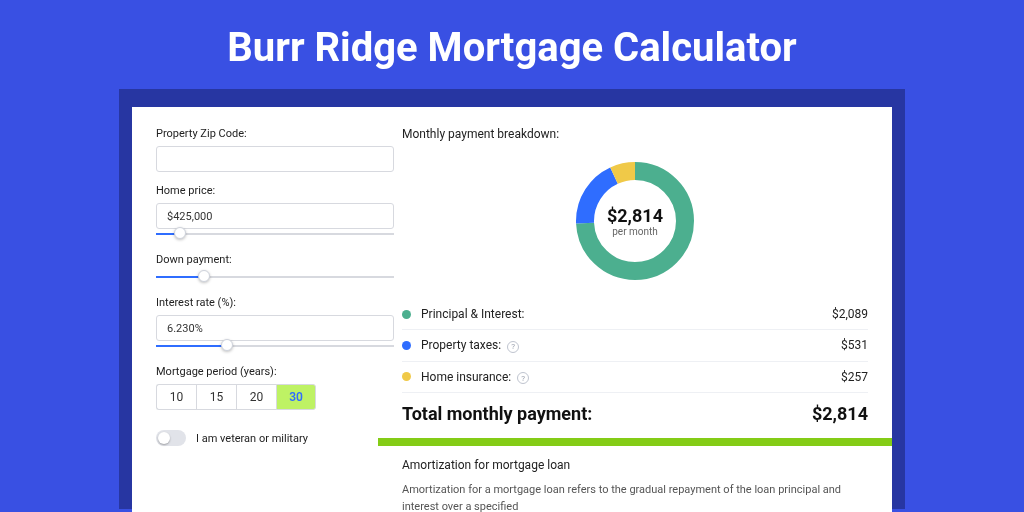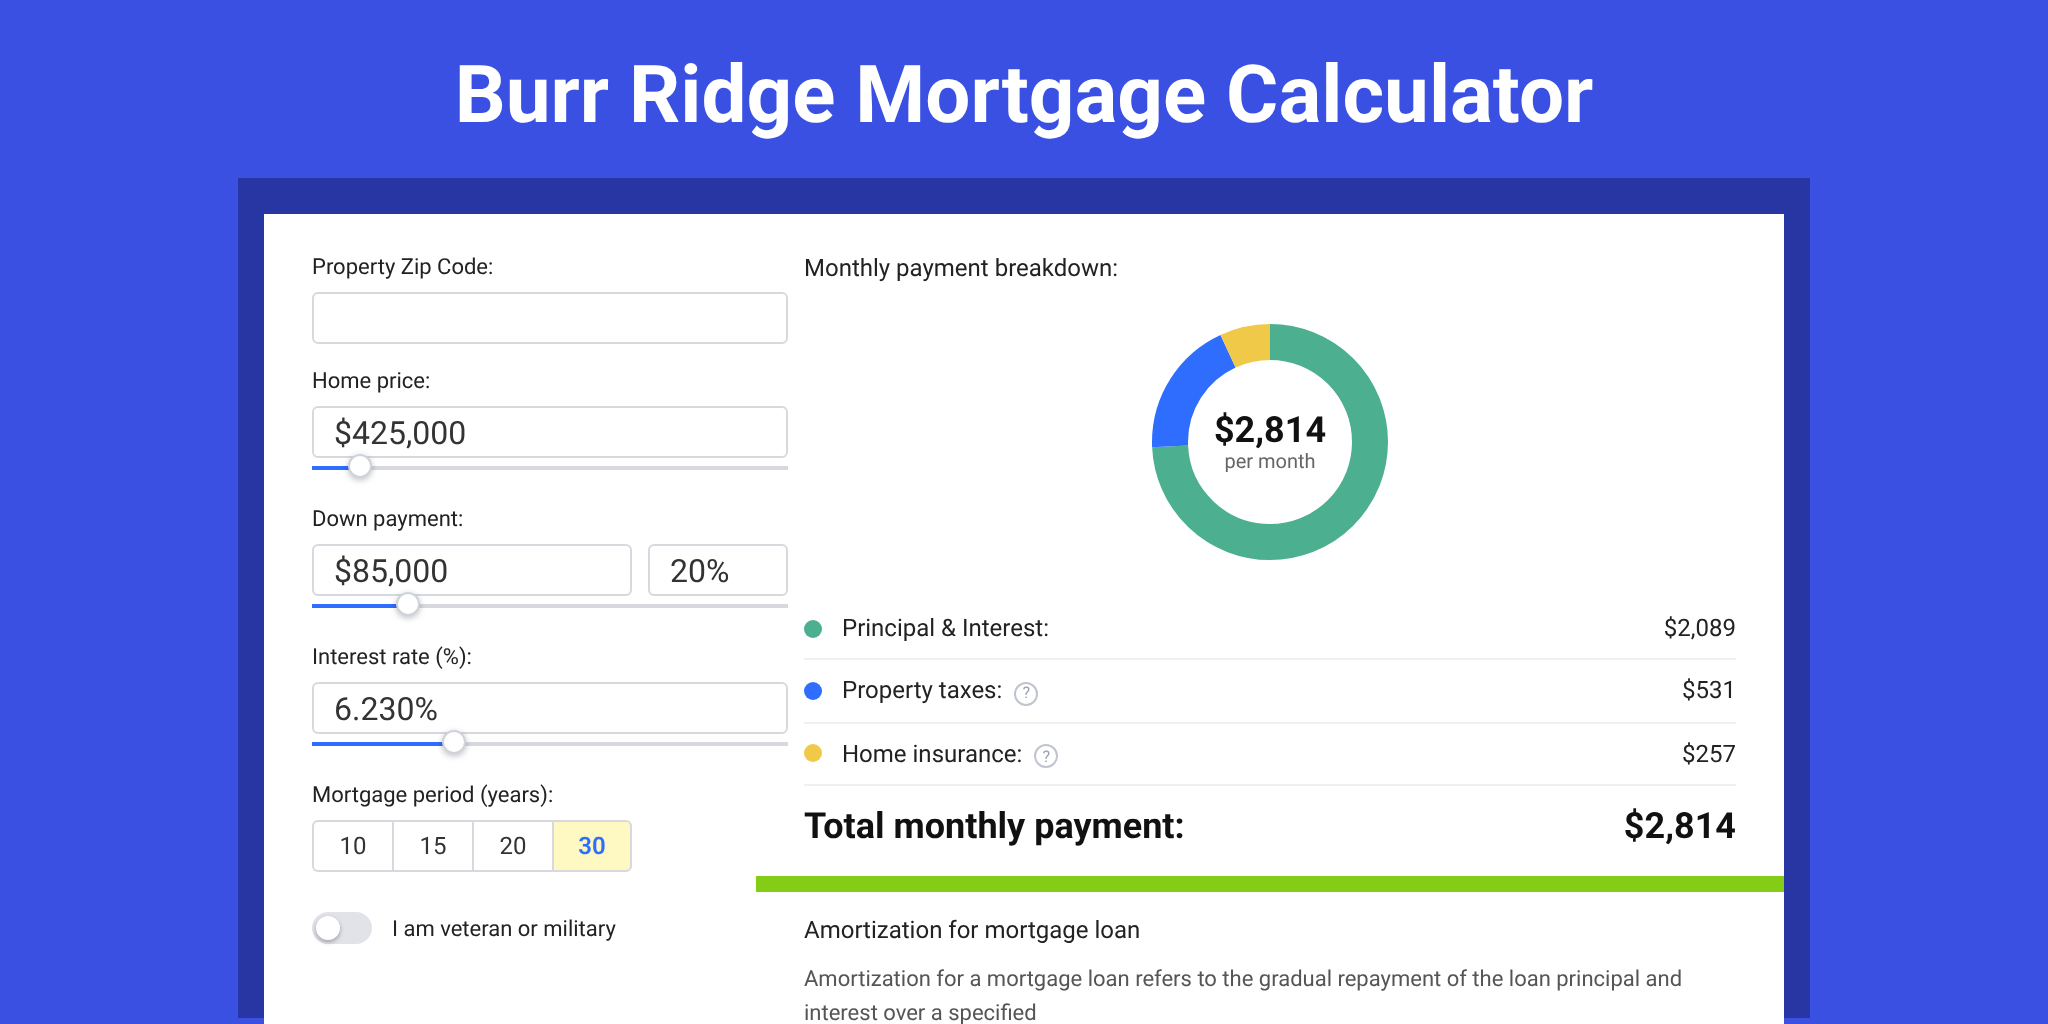--- a/index.html
+++ b/index.html
@@ -2,33 +2,33 @@
 <html><head>
 <meta charset="utf-8">
 <style>
 *{box-sizing:border-box;margin:0;padding:0;font-family:-apple-system,BlinkMacSystemFont,"Segoe UI",Roboto,Arial,sans-serif}
 body{background:#3950e3;width:1024px;height:512px;overflow:hidden}
 .title{text-align:center;color:#fff;font-size:40px;font-weight:700;padding:24px 0 18px}
 .outer{background:#2736a2;margin:0 auto;width:786px;height:420px;padding-top:14px}
 .card{background:#fff;width:760px;margin:4px auto;height:456px;padding:20px 24px 0;display:flex;gap:8px}
 .left{width:238px;flex-shrink:0}
 .lbl{font-size:11px;color:#222;margin-bottom:6px}
-.inp{width:100%;height:26px;border:1px solid #d7d9df;border-radius:3px;padding:0 10px;font-size:16px;color:#333;background:#fff}
+.inp{width:100%;height:26px;border:1px solid #d7d9df;border-radius:3px;padding:0 10px;font-size:11px;color:#333;background:#fff}
 .row{display:flex;gap:8px}
 .row .inp:first-child{flex:1}
 .row .inp:last-child{width:70px}
 .slider{position:relative;height:12px;margin:0 0 12px}
 .track{position:absolute;top:4px;left:0;right:0;height:2px;background:#d7d9df}
 .fill{position:absolute;top:4px;left:0;height:2px;background:#2f6dff}
 .thumb{position:absolute;top:-2px;width:12px;height:12px;border-radius:50%;background:#fff;border:1px solid #cfd3dc;box-shadow:0 1px 3px rgba(0,0,0,.25)}
 .periods{display:flex;gap:0}
 .pb{width:40px;height:26px;border:1px solid #d7d9df;border-right:none;background:#fff;font-size:12px;color:#333;cursor:pointer;display:flex;align-items:center;justify-content:center}
 .pb:first-child{border-radius:3px 0 0 3px}
 .pb:last-child{border-right:1px solid #d7d9df;border-radius:0 3px 3px 0}
-.pb.active{background:#fef9c3;color:#2f6dff;font-weight:600}
+.pb.active{background:#bef264;color:#2f6dff;font-weight:600}
 .toggle-row{display:flex;align-items:center;gap:10px;margin-top:20px}
 .toggle{width:30px;height:16px;border-radius:8px;background:#e1e3e9;position:relative}
 .toggle::after{content:"";position:absolute;left:2px;top:2px;width:12px;height:12px;border-radius:50%;background:#fff;box-shadow:0 1px 2px rgba(0,0,0,.3)}
 .tlbl{font-size:11px;color:#222}
 .right{flex:1;min-width:0}
 .sect-title{font-size:12px;font-weight:400;color:#222;margin-bottom:10px}
 .chart-wrap{display:flex;justify-content:center;padding:6px 0 14px}
 .donut{position:relative;width:128px;height:128px}
 .donut svg{transform:rotate(-90deg)}
 .dc{fill:none;stroke-width:18}
@@ -62,24 +62,20 @@
 
 <div class="lbl">Home price:</div>
 <input class="inp" value="$425,000" style="">
 <div class="slider">
   <div class="track"></div>
           <div class="fill" style="width:10%"></div>
           <div class="thumb" style="left:calc(10% - 6px)"></div>
 </div>
 
 <div class="lbl">Down payment:</div>
-<div class="row">
-  <input class="inp" value="$85,000" style="">
-  <input class="inp" value="20%" style="">
-</div>
 <div class="slider">
   <div class="track"></div>
           <div class="fill" style="width:20%"></div>
           <div class="thumb" style="left:calc(20% - 6px)"></div>
 </div>
 
 <div class="lbl">Interest rate (%):</div>
 <input class="inp" value="6.230%" style="">
 <div class="slider">
   <div class="track"></div>

